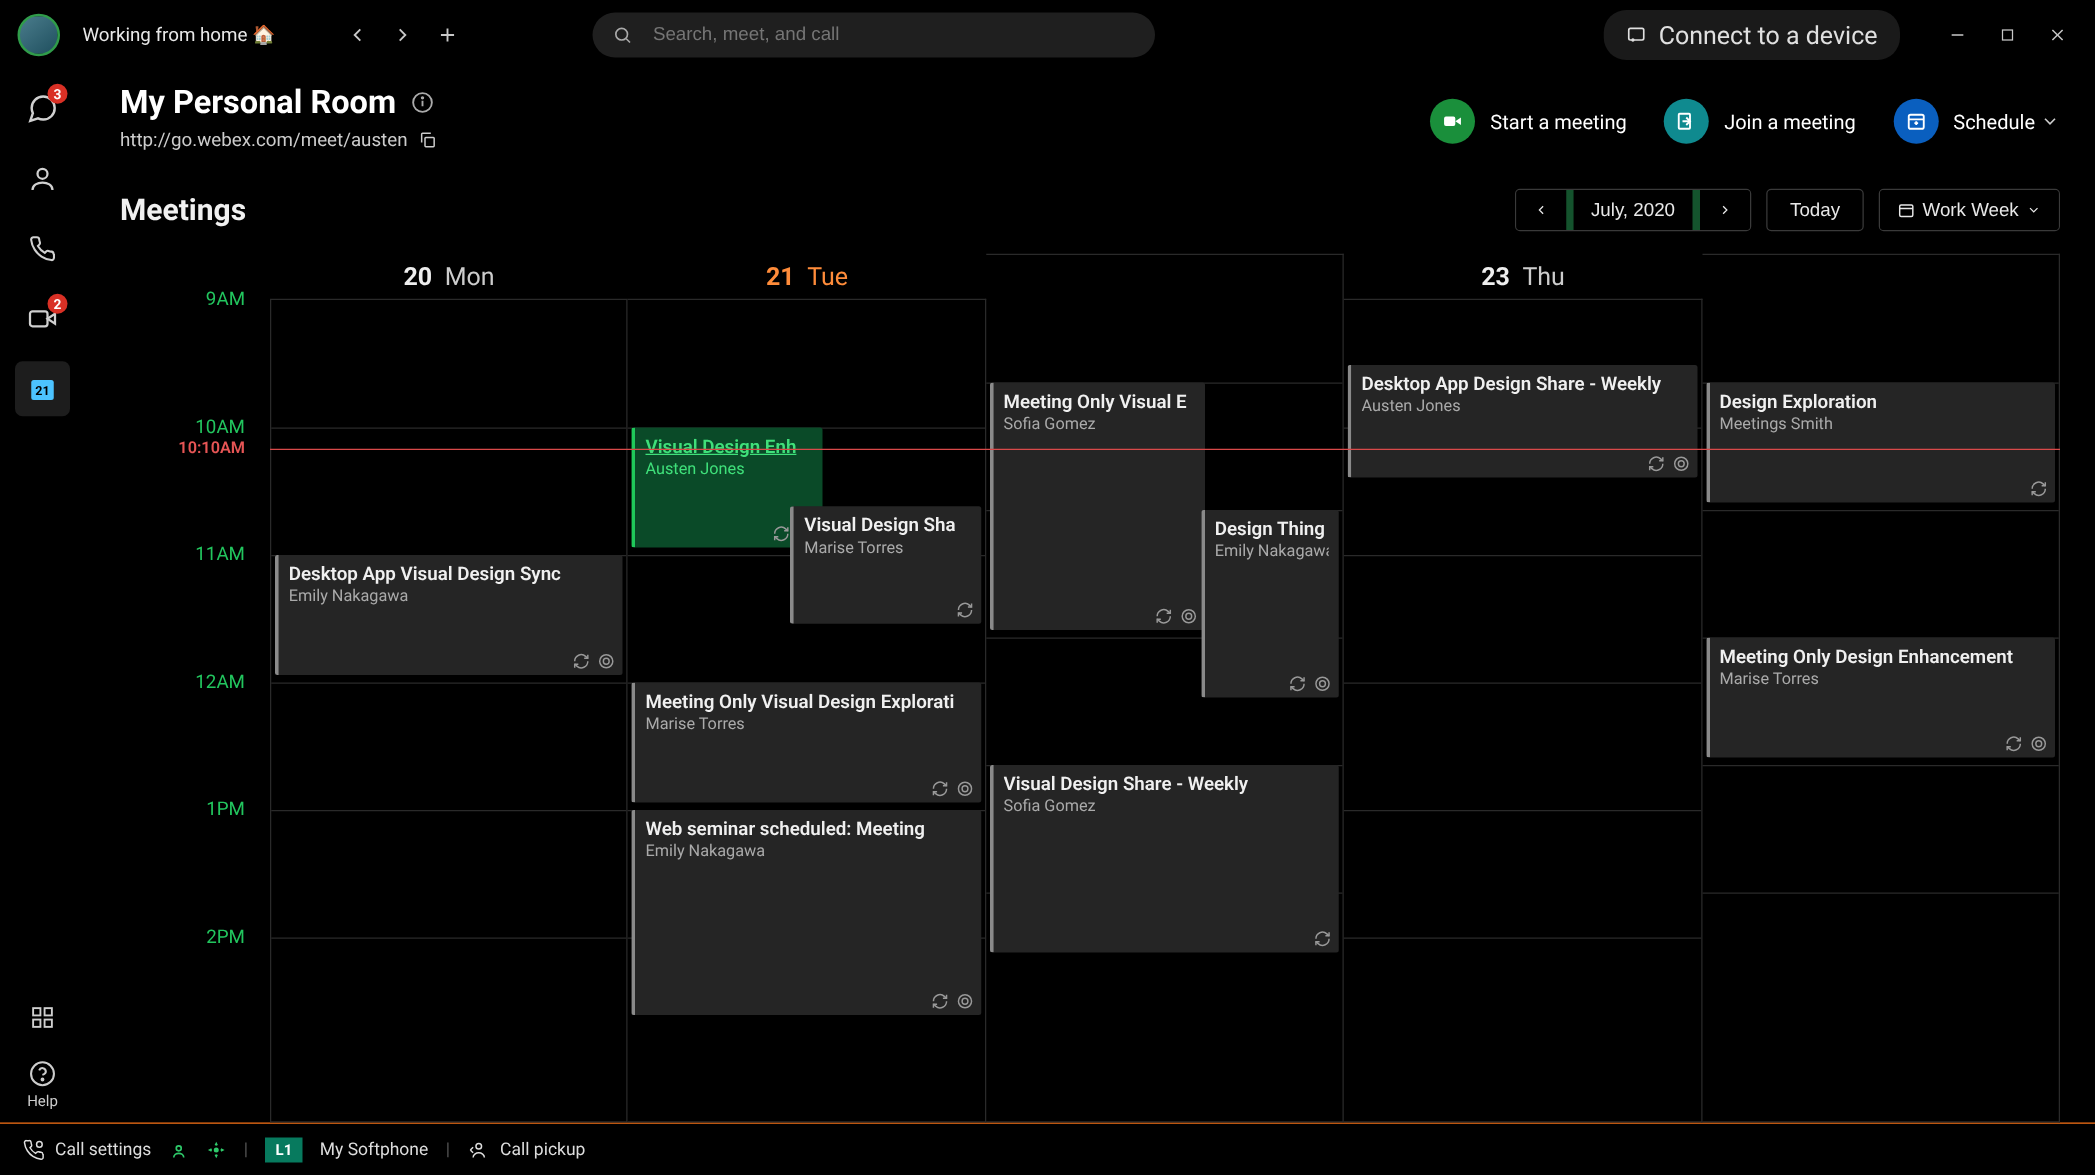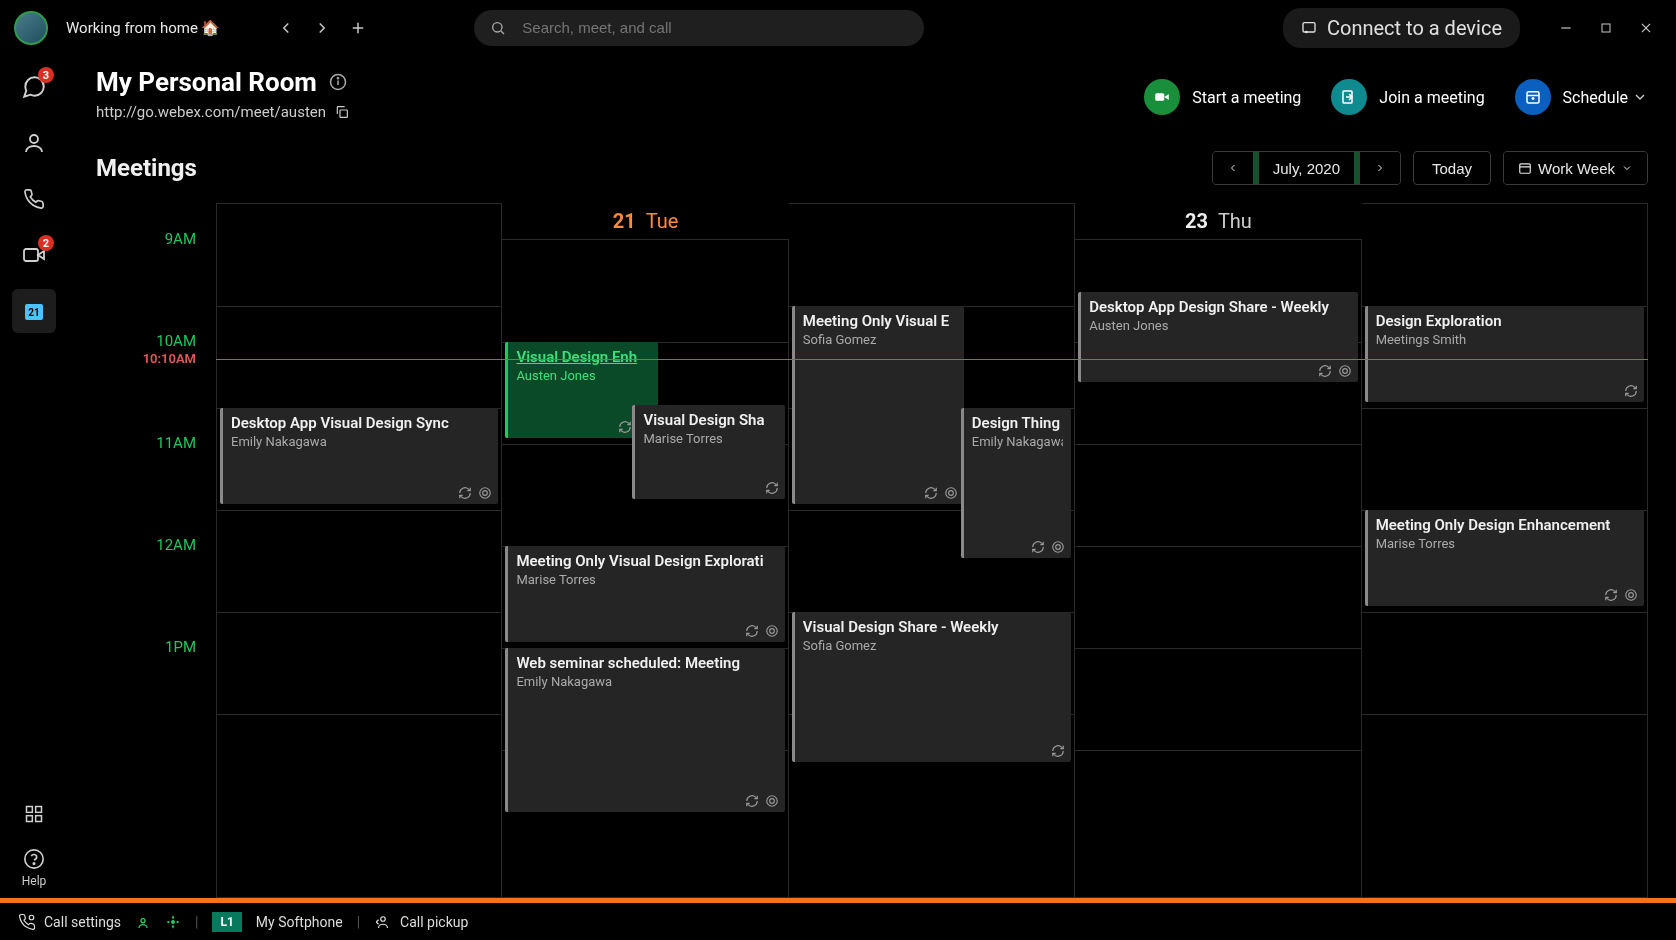--- a/index.html
+++ b/index.html
@@ -270,21 +270,21 @@
   bottom: 4px;
   right: 6px;
   display: flex;
   gap: 6px;
   color: #999;
 }
 .ev-icons svg { width: 14px; height: 14px; }
 .footer {
   height: 42px;
   background: #000;
-  border-top: 5px solid #f97316;
+  border-top: 1px solid #f97316;
   display: flex;
   align-items: center;
   padding: 0 18px;
   gap: 14px;
   font-size: 14px;
   color: #ddd;
 }
 .foot-item { display: flex; align-items: center; gap: 8px; cursor: pointer; }
 .l1-badge {
   background: #077a5e;
@@ -498,23 +498,28 @@
     </div>
 
     <div class="calendar">
       <div class="time-col" id="time-col">
         <div class="now-label" style="top: 148px;">10:10AM</div>
       <div class="time-label">9AM</div>
           <div class="time-label">10AM</div>
           <div class="time-label">11AM</div>
           <div class="time-label">12AM</div>
           <div class="time-label">1PM</div>
+          <div class="time-label">2PM</div>
         </div>
       <div class="grid" id="cal-grid">
           <div class="day-col">
+            <div class="day-header">
+              <span class="day-num">20</span>
+              <span class="day-name">Mon</span>
+            </div>
             <div class="day-body">
               <div class="hour-line" style="top: 102px;"></div>
               <div class="hour-line" style="top: 204px;"></div>
               <div class="hour-line" style="top: 306px;"></div>
               <div class="hour-line" style="top: 408px;"></div>
               <div class="hour-line" style="top: 510px;"></div>
               <div class="event" style="top: 204px; height: 96px; left: 3px; right: 3px;">
                 <div class="ev-title">Desktop App Visual Design Sync</div>
                 <div class="ev-host">Emily Nakagawa</div>
                 <div class="ev-icons">

